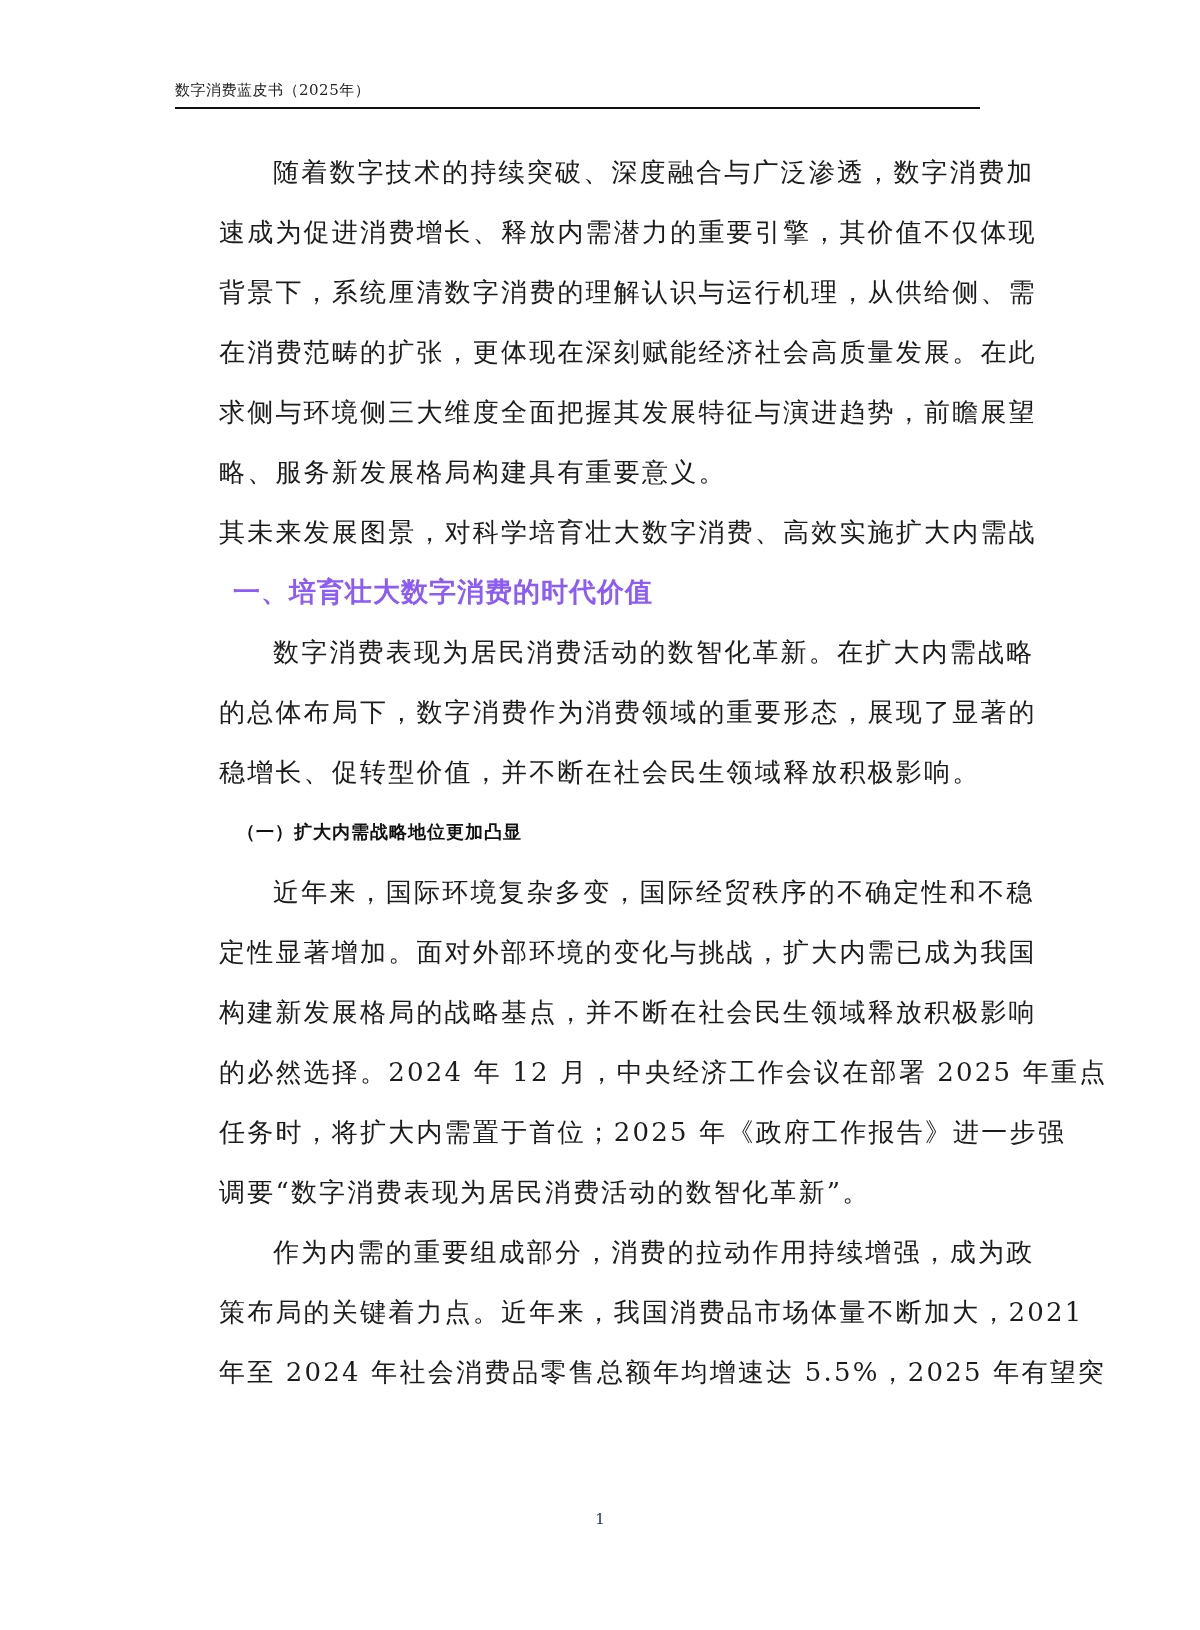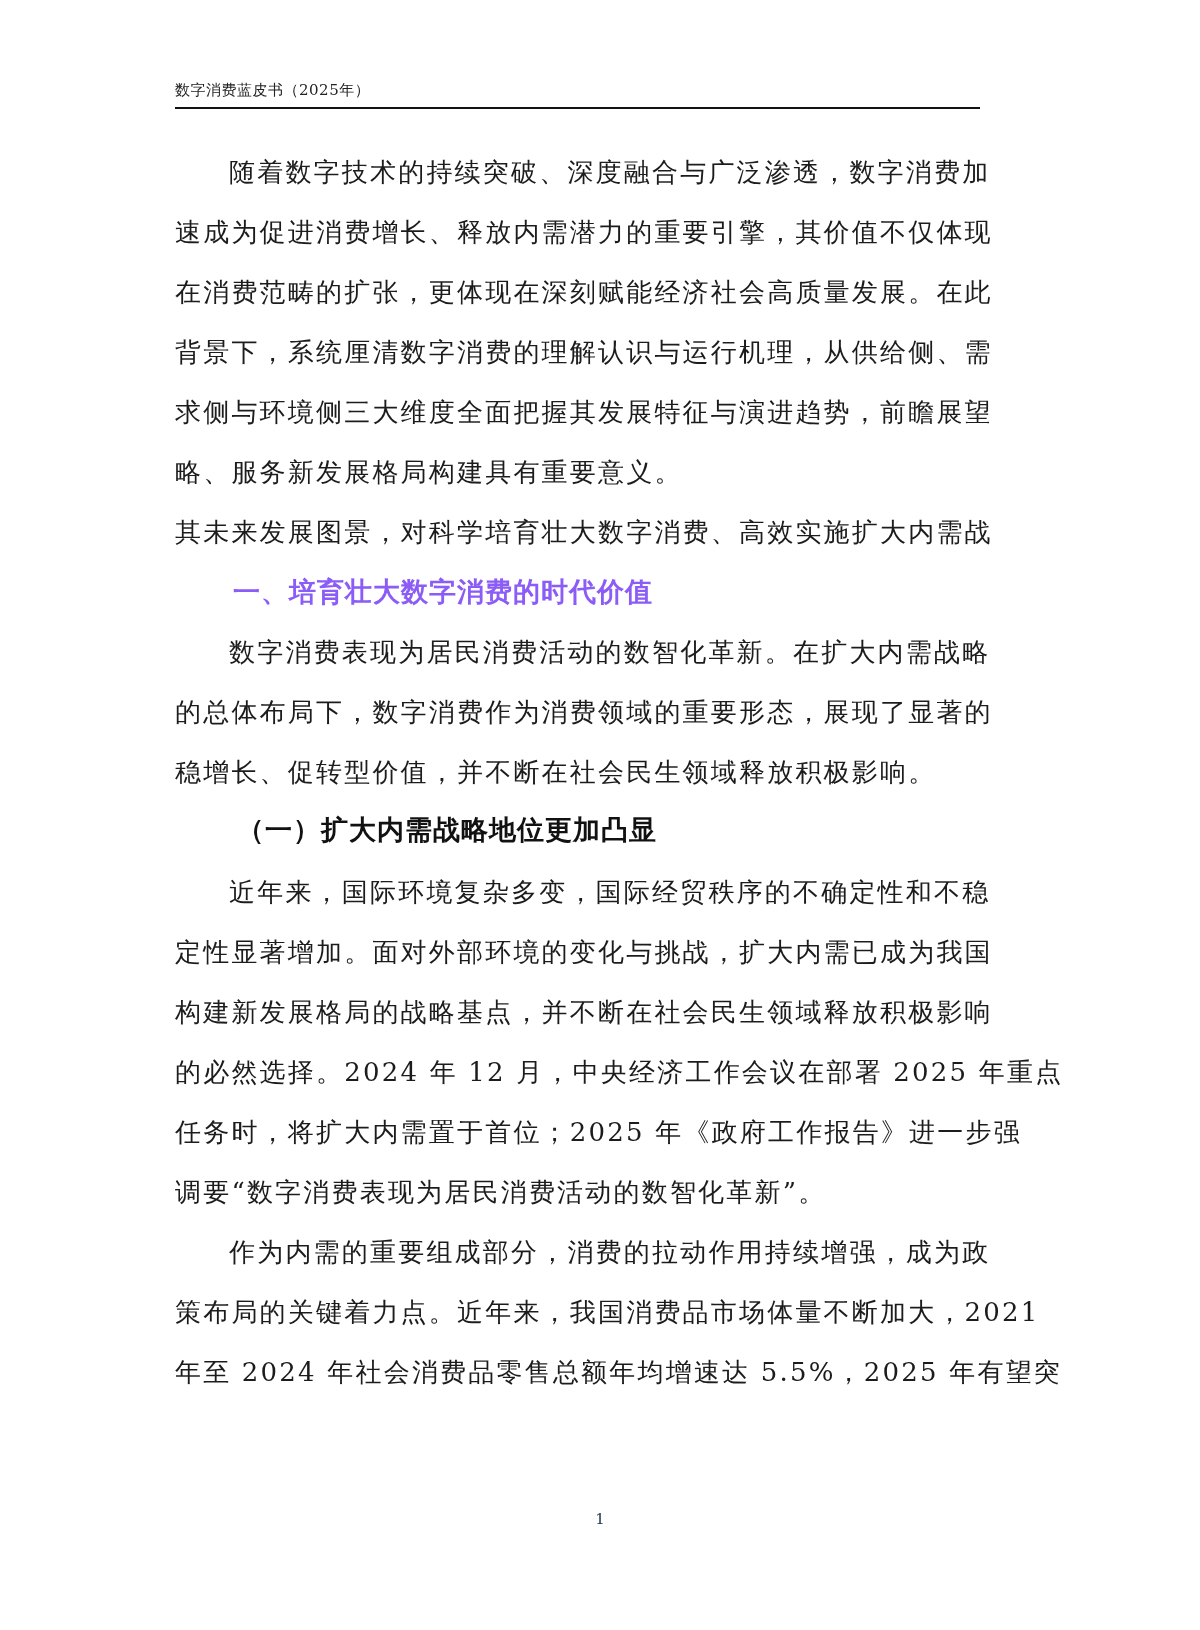--- a/index.html
+++ b/index.html
@@ -46,42 +46,43 @@
     width: 790px;
   }
   .line {
     display: block;
     height: 60px;
     line-height: 60px;
     font-size: 26px;
     white-space: nowrap;
     letter-spacing: 2.2px;
     color: #1c1c1c;
+    margin-left: 44px;
   }
   .line.indent {
     padding-left: 54px;
   }
   .h1 {
     display: block;
     height: 60px;
     line-height: 60px;
     font-family: "DejaVu Sans", "Liberation Sans", sans-serif;
     font-size: 27px;
     font-weight: bold;
     padding-left: 58px;
     letter-spacing: 1px;
     color: #8b5cf6;
     white-space: nowrap;
   }
   .h2 {
     display: block;
     height: 60px;
     line-height: 60px;
-    font-family: Liberation Mono, monospace;
-    font-size: 27px;
+    font-family: Liberation Sans, sans-serif;
+    font-size: 18px;
     font-weight: bold;
     padding-left: 62px;
     letter-spacing: 1px;
     color: #111;
     white-space: nowrap;
   }
   .page-number {
     position: absolute;
     left: 0;
     width: 1200px;
@@ -95,22 +96,22 @@
 </head>
 <body>
 
 <div class="page">
   <div class="running-header">数字消费蓝皮书（2025年）</div>
   <div class="header-rule"></div>
 
   <div class="body">
     <span class="line indent">随着数字技术的持续突破、深度融合与广泛渗透，数字消费加</span>
     <span class="line">速成为促进消费增长、释放内需潜力的重要引擎，其价值不仅体现</span>
+    <span class="line">背景下，系统厘清数字消费的理解认识与运行机理，从供给侧、需</span>
     <span class="line">在消费范畴的扩张，更体现在深刻赋能经济社会高质量发展。在此</span>
-    <span class="line">背景下，系统厘清数字消费的理解认识与运行机理，从供给侧、需</span>
     <span class="line">求侧与环境侧三大维度全面把握其发展特征与演进趋势，前瞻展望</span>
     <span class="line">略、服务新发展格局构建具有重要意义。</span>
     <span class="line">其未来发展图景，对科学培育壮大数字消费、高效实施扩大内需战</span>
 
     <span class="h1">一、培育壮大数字消费的时代价值</span>
 
     <span class="line indent">数字消费表现为居民消费活动的数智化革新。在扩大内需战略</span>
     <span class="line">的总体布局下，数字消费作为消费领域的重要形态，展现了显著的</span>
     <span class="line">稳增长、促转型价值，并不断在社会民生领域释放积极影响。</span>
 

